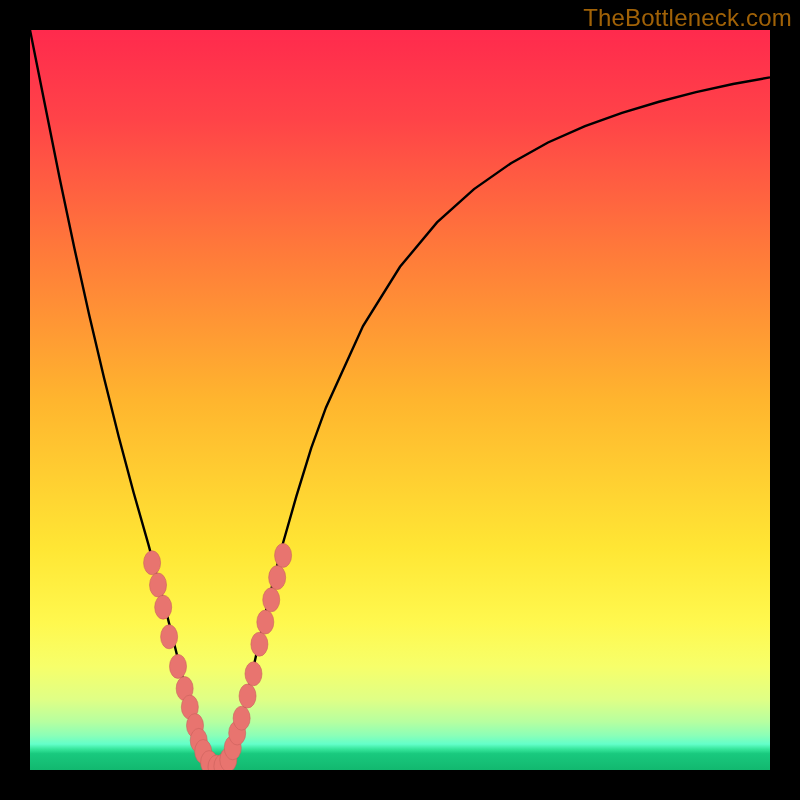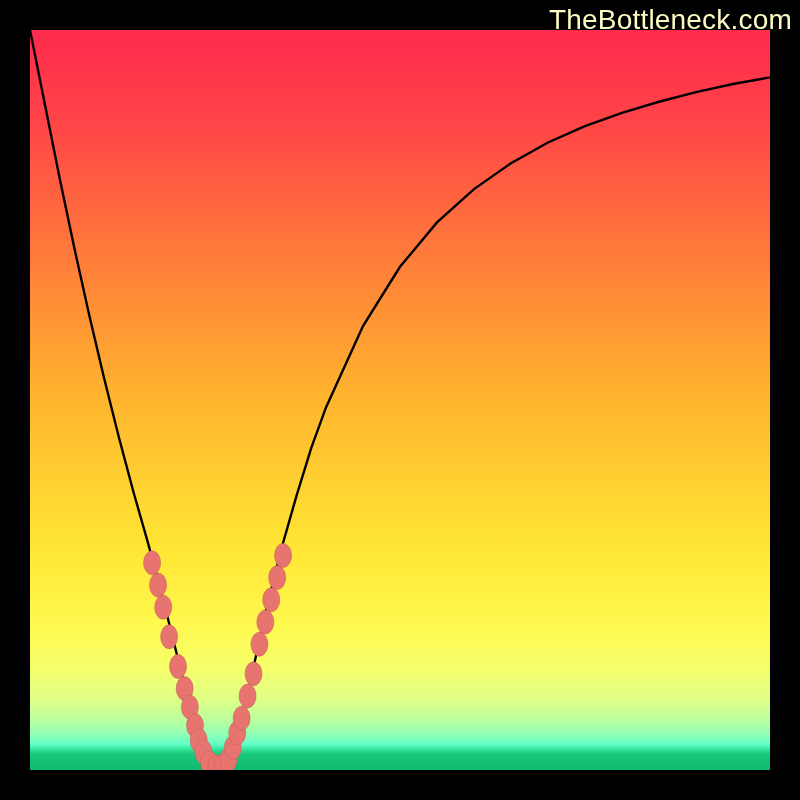--- a/index.html
+++ b/index.html
@@ -21,22 +21,22 @@
     position: absolute;
     left: 30px;
     top: 30px;
     width: 740px;
     height: 740px;
   }
   .watermark {
     position: absolute;
     top: 4px;
     right: 8px;
-    color: #fef9c3;
-    font-size: 28px;
+    color: #a16207;
+    font-size: 24px;
     font-weight: 500;
     letter-spacing: 0.2px;
     user-select: none;
   }
 </style>
 </head>
 <body>
 
 <div class="stage">
   <div class="watermark">TheBottleneck.com</div>

